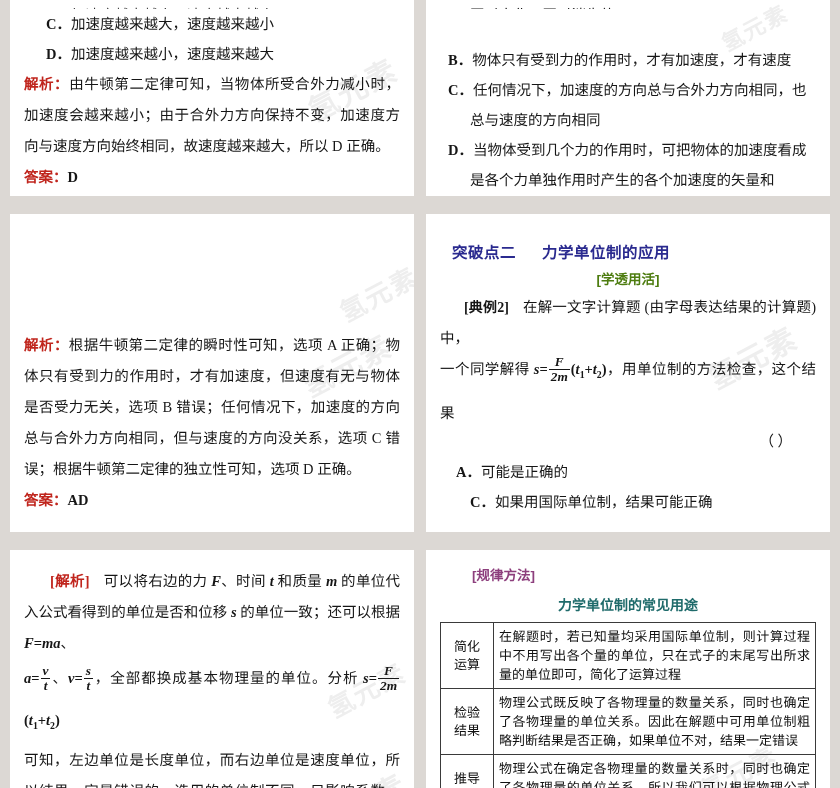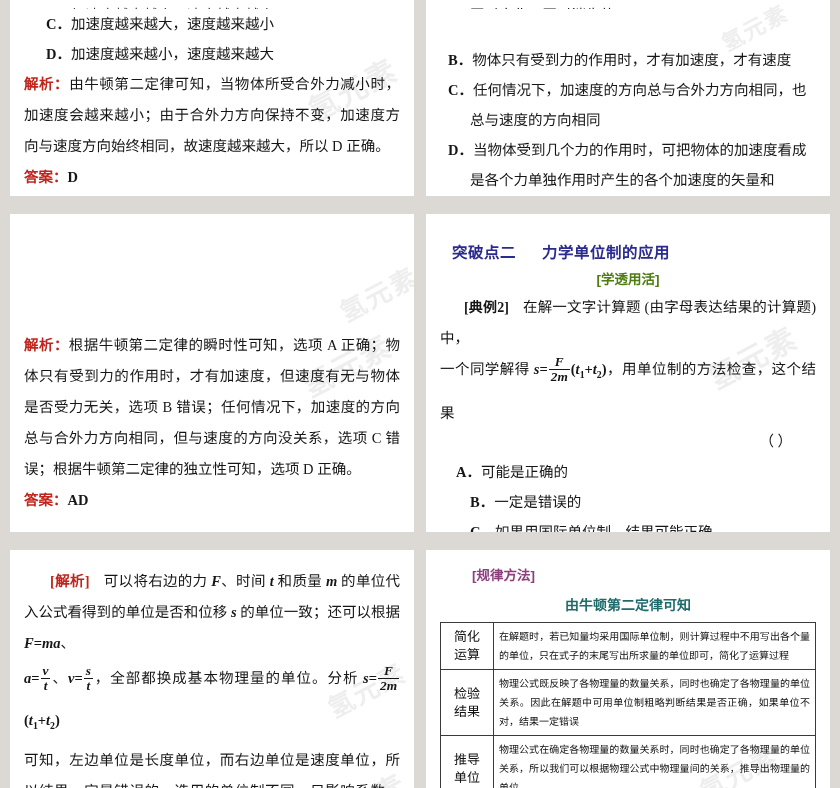--- a/index.html
+++ b/index.html
@@ -135,21 +135,21 @@
   
   table.usage {
     border-collapse: collapse;
     width: 376px;
     margin: 0 auto;
     table-layout: fixed;
   }
   table.usage td {
     border: 1px solid #3a3a3a;
     padding: 4px 5px;
-    font-size: 10px;
+    font-size: 13px;
     line-height: 19px;
     vertical-align: middle;
     color: #111;
     font-family: "Liberation Sans", "DejaVu Sans", sans-serif;
   }
   table.usage td.key {
     width: 42px;
     text-align: center;
     font-size: 13px;
     line-height: 18px;
@@ -251,23 +251,20 @@
       <div class="para" style="line-height:38px; margin-top:-4px;">
         <span>一个同学解得 </span><span class="mi">s</span><span class="mb">=</span><span class="frac"><span class="num">F</span><span class="den">2m</span></span><span class="mb">(<span class="mi">t</span><sub>1</sub>+<span class="mi">t</span><sub>2</sub>)</span><span>，用单位制的方法检查，这个结果</span>
       </div>
 
       <div class="para" style="text-align:right; padding-right:24px; margin-top:-6px;">（      ）</div>
 
       <div class="opt" style="margin-left:16px;">
         <span class="lt">A．</span><span class="cont">可能是正确的</span>
       </div>
       <div class="opt" style="margin-left:30px;">
-        <span class="lt">B．</span><span class="cont">一定是错误的</span>
-      </div>
-      <div class="opt" style="margin-left:30px;">
         <span class="lt">C．</span><span class="cont">如果用国际单位制，结果可能正确</span>
       </div>
       <div class="opt" style="margin-left:30px; text-indent:-52px; padding-left:52px;">
         
       </div>
     </div>
   </div>
 
   <div class="panel left">
     <div class="wm w3" style="bottom:-4px; right:4px; font-size:32px;">氢元素</div>
@@ -282,21 +279,21 @@
       </div>
       <div class="para" style="margin-top:-2px;">可知，左边单位是长度单位，而右边单位是速度单位，所以结果一定是错误的，选用的单位制不同，只影响系数，故 A、C、D 错误。</div>
 
     </div>
   </div>
 
   <div class="panel right">
     <div class="wm w6" style="right:50px; bottom:34px; font-size:26px;">氢元素</div>
     <div class="pad" style="padding-top:14px;">
       <div class="sub-purple-left">[规律方法]</div>
-      <div class="tbl-title">由牛顿第二定律可知</div>
+      <div class="tbl-title">力学单位制的常见用途</div>
 
       <table class="usage">
         <tbody>
           <tr>
             <td class="key">
               <div>简化</div>
               <div>运算</div>
             </td>
             <td class="val">在解题时，若已知量均采用国际单位制，则计算过程中不用写出各个量的单位，只在式子的末尾写出所求量的单位即可，简化了运算过程</td>
           </tr>

